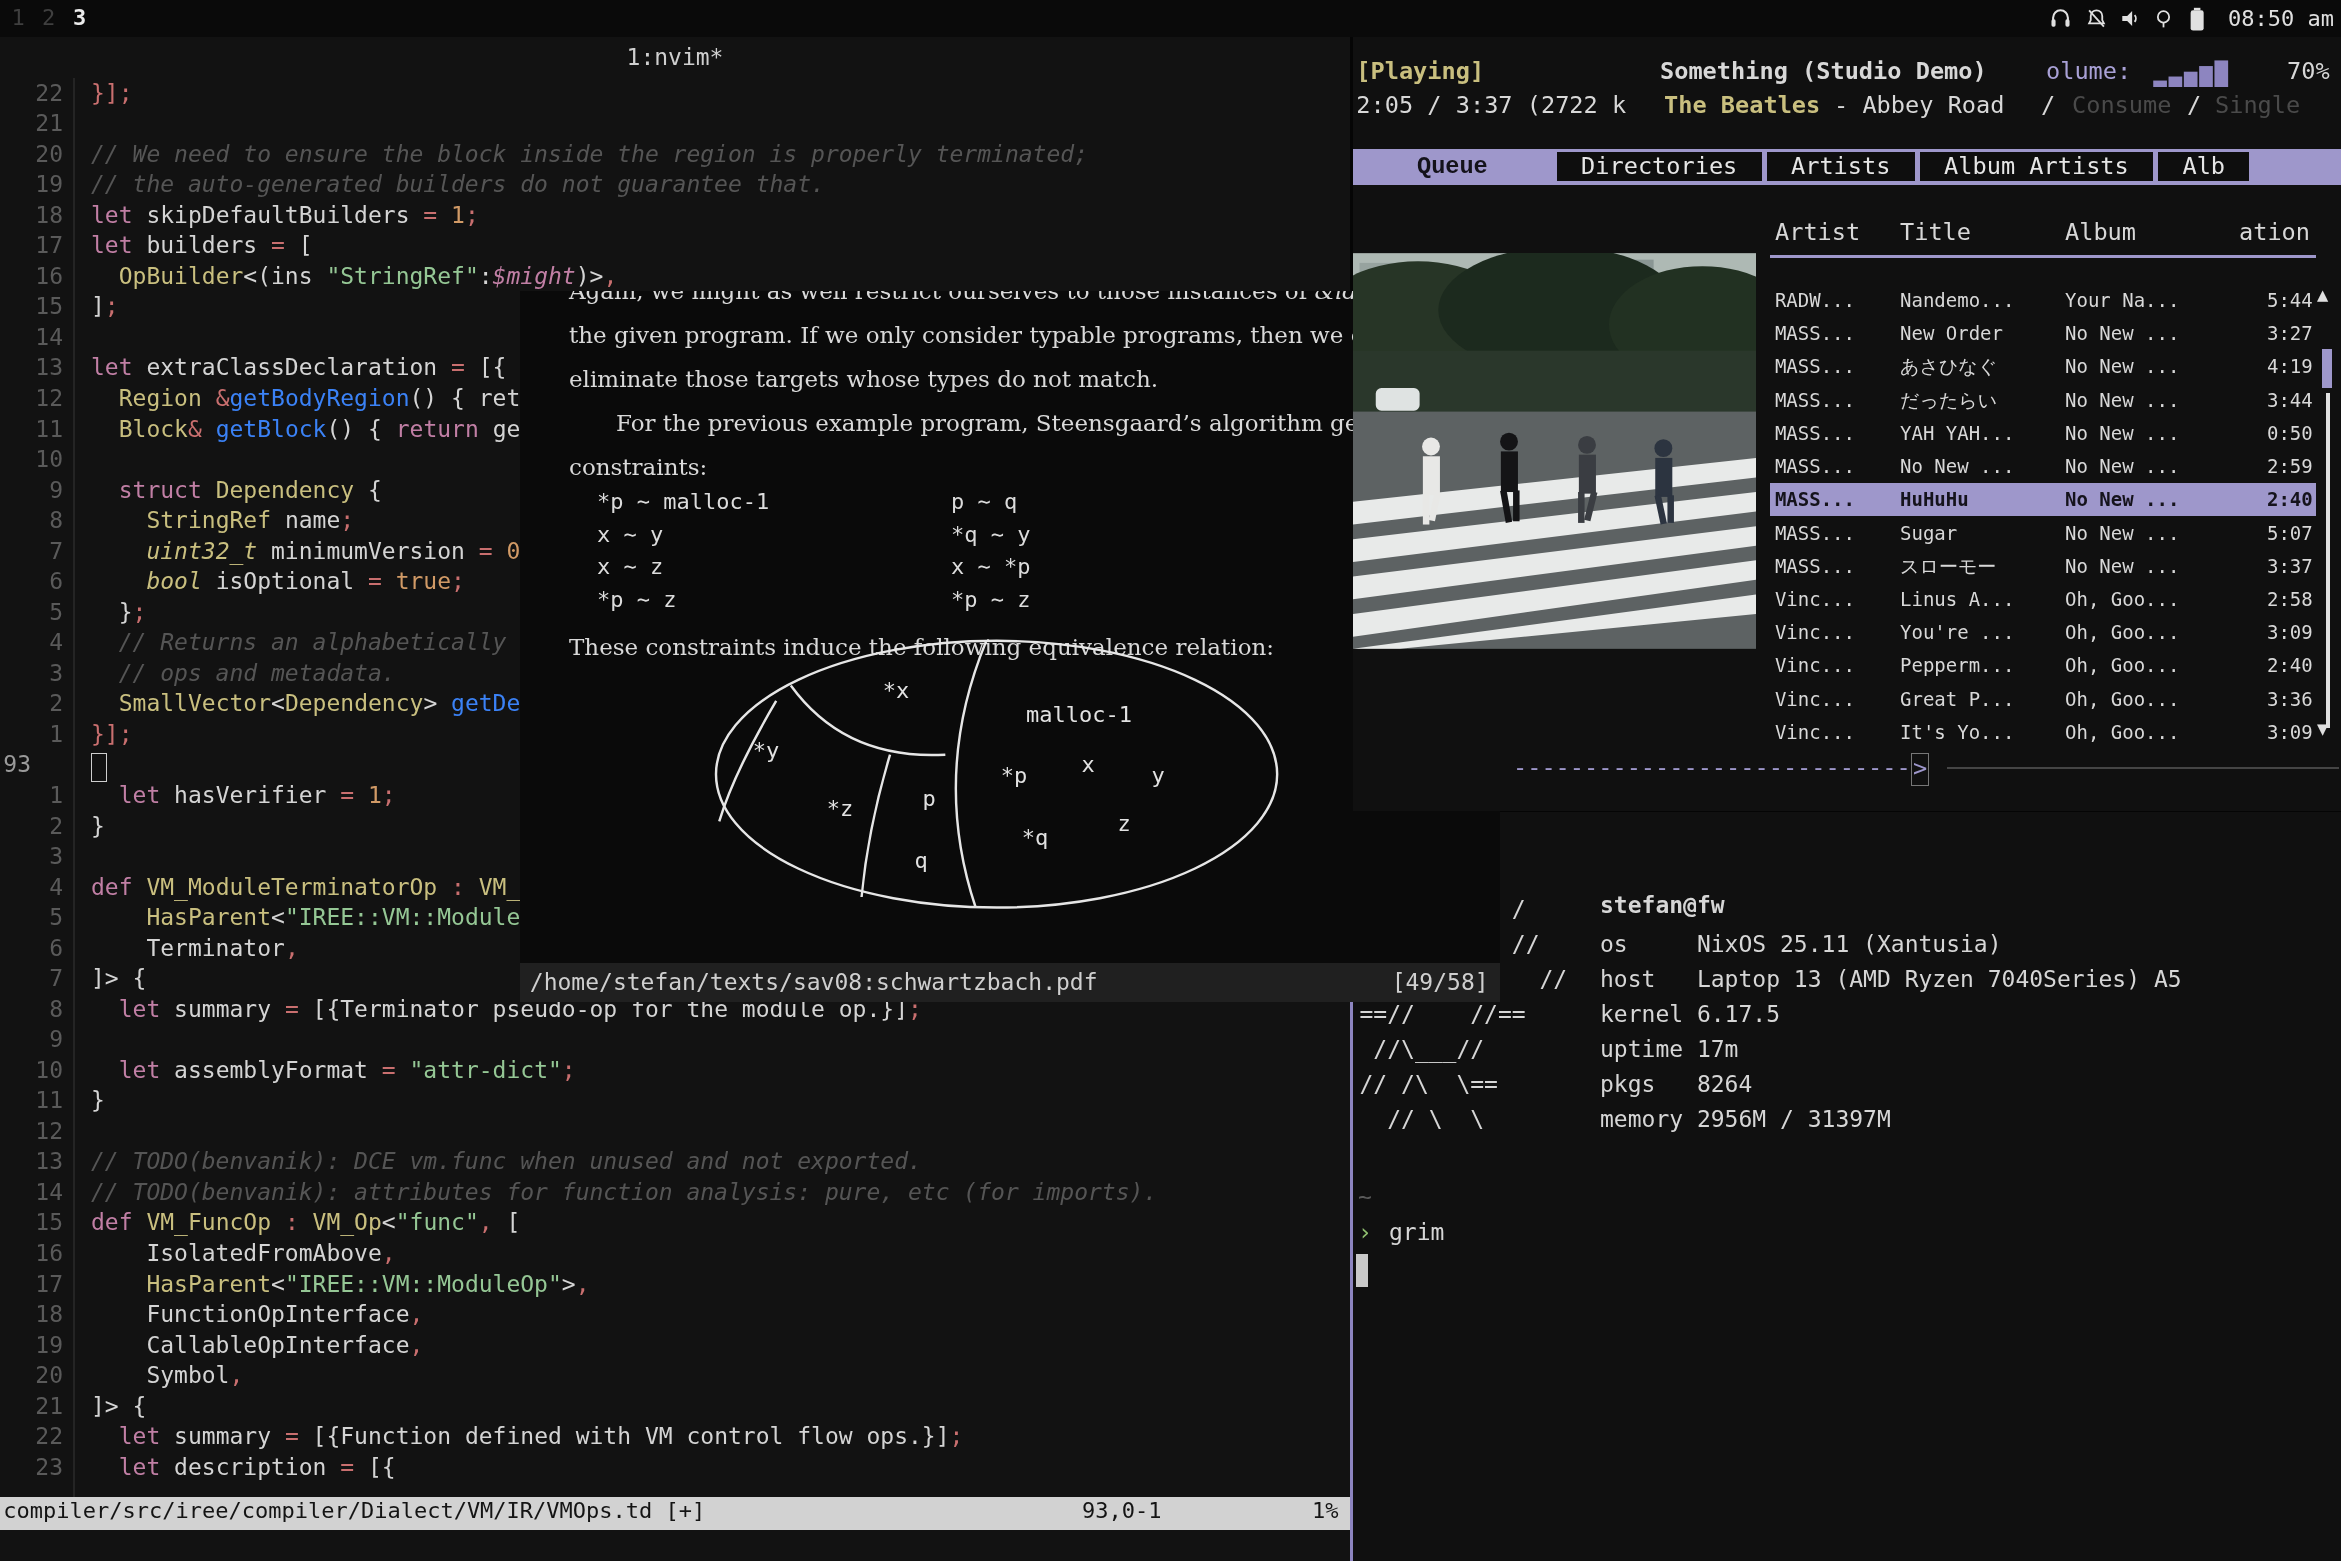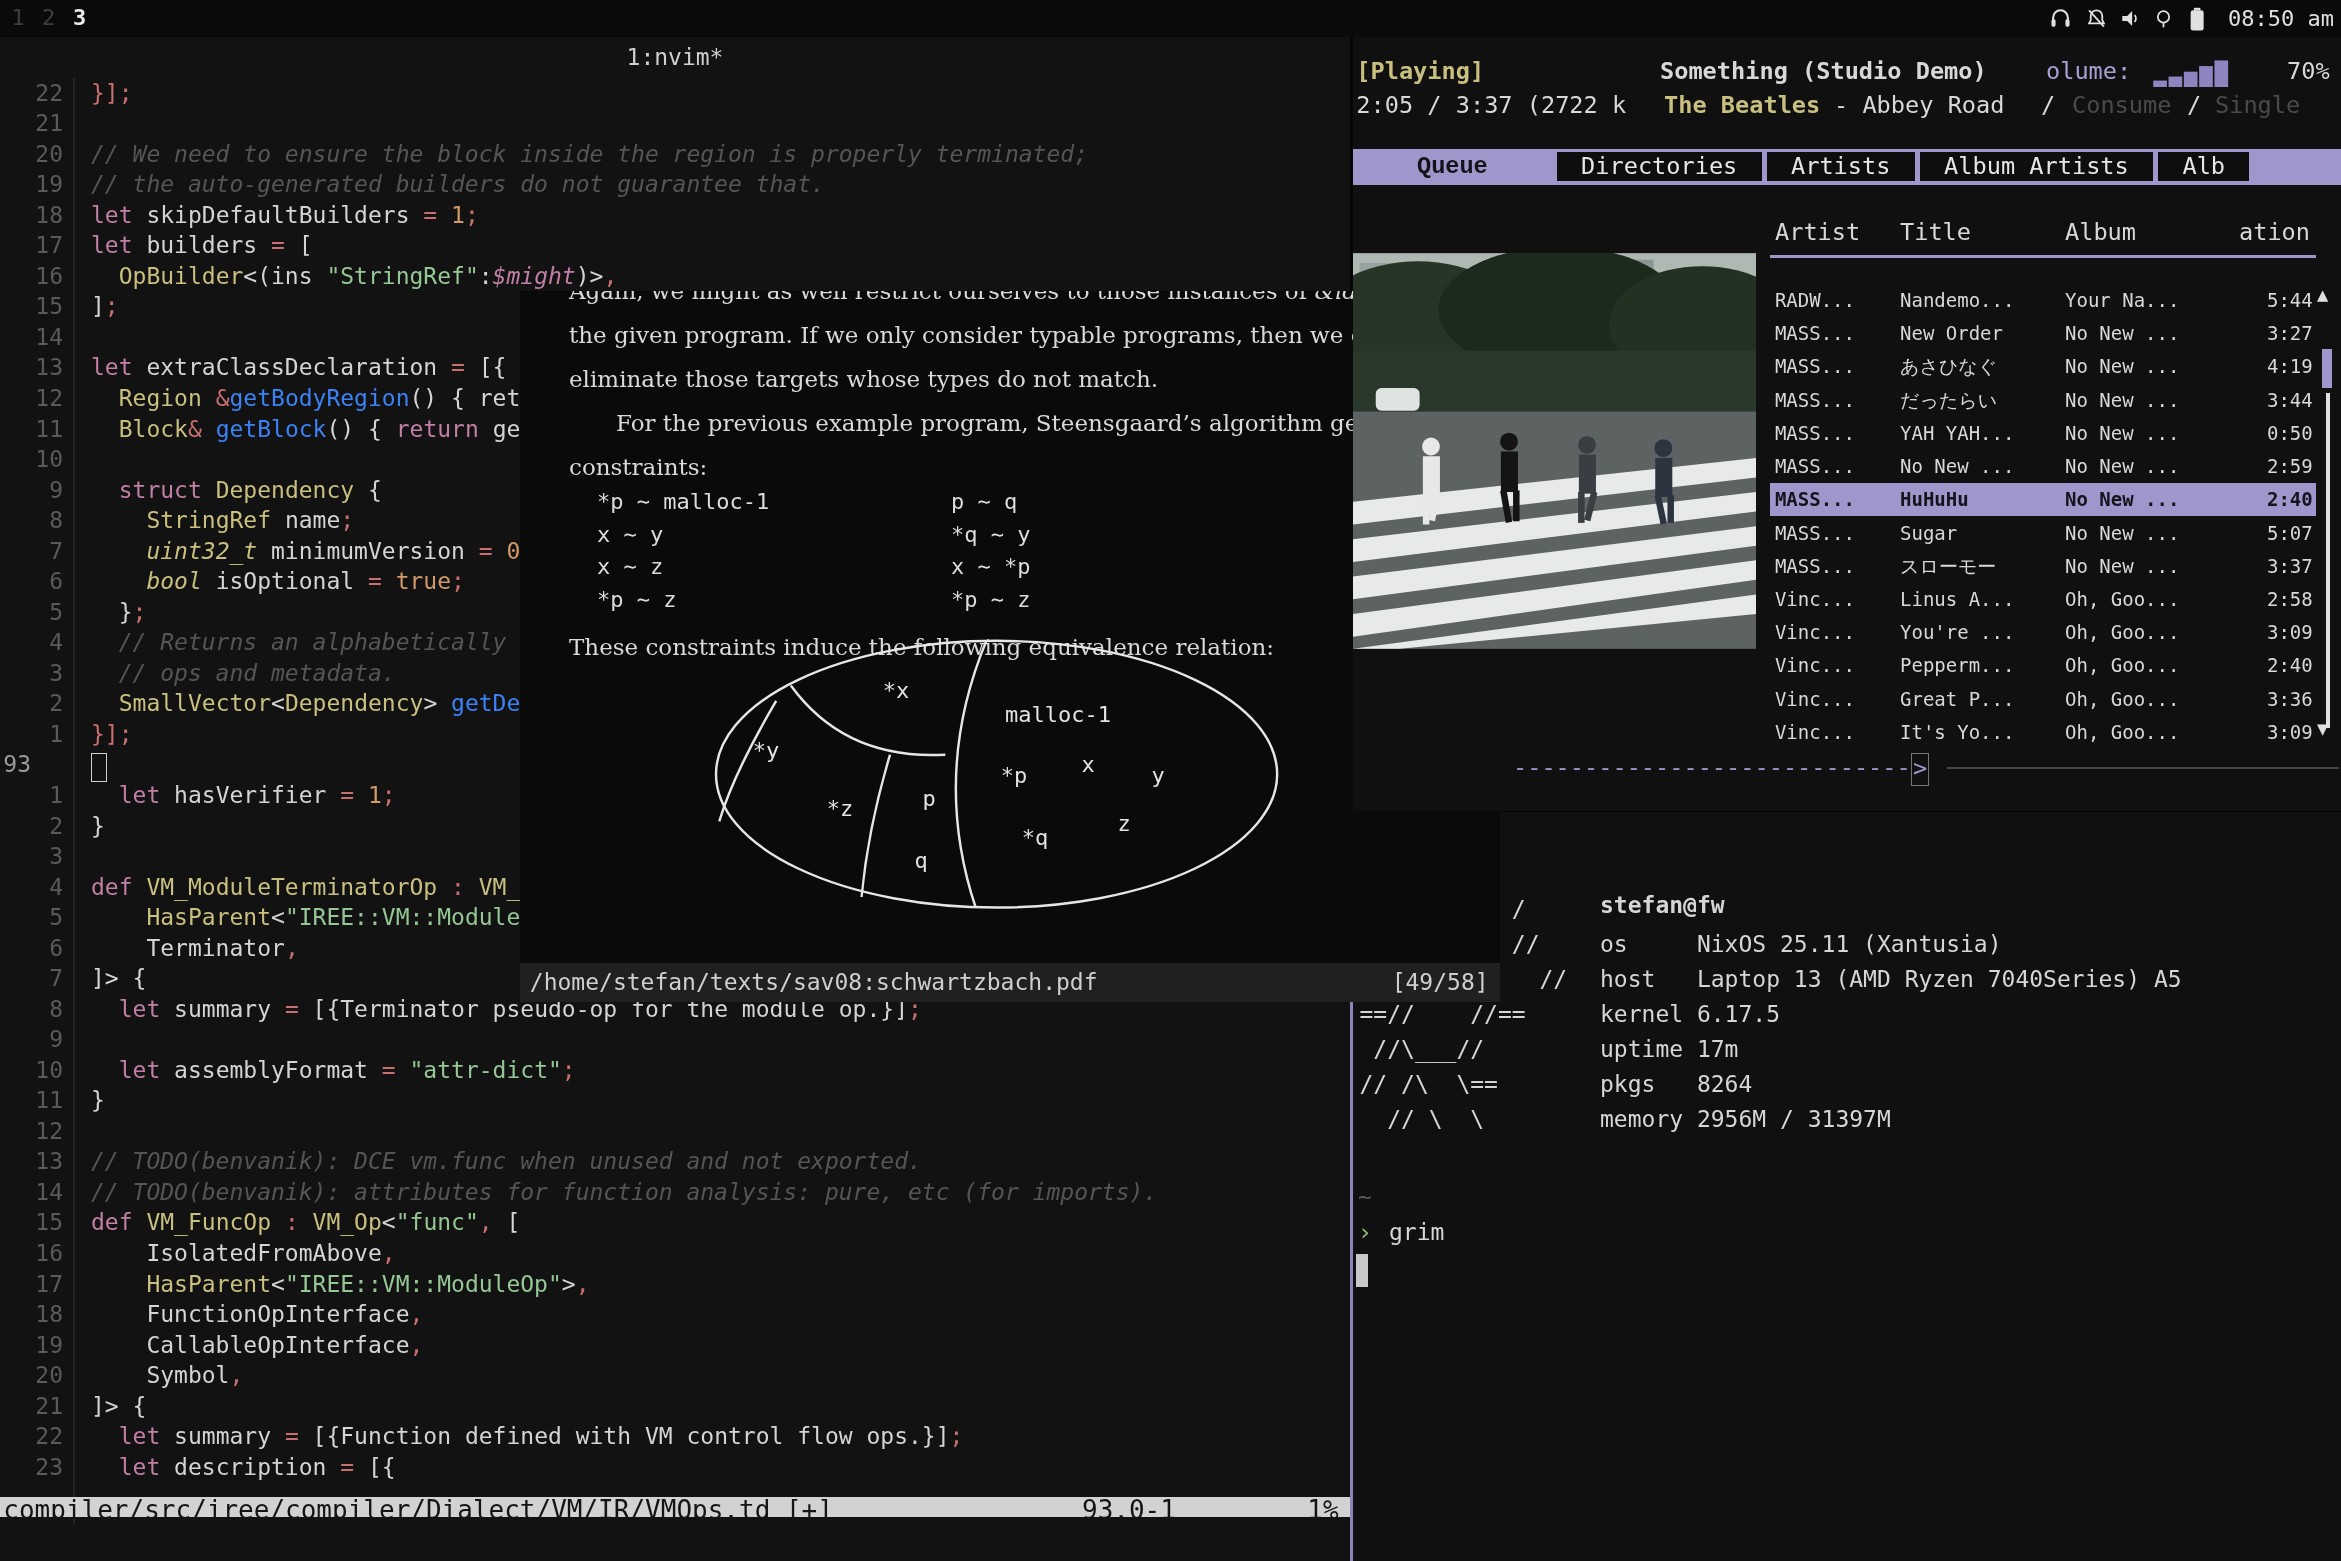--- a/index.html
+++ b/index.html
@@ -17,22 +17,22 @@
   #tab-title{position:absolute;left:0;top:6.5px;width:1350px;text-align:center;font-size:23px;color:#cfcfcf;}
   #gutter-sep{position:absolute;left:73px;top:41px;width:1.6px;height:1447px;background:#242424;}
   .cl{position:absolute;left:0;height:31px;font-size:23px;line-height:30px;white-space:pre;}
   .ln{display:inline-block;width:63px;text-align:right;padding-right:28px;color:#5a5a5a;}
   .ln.cur{text-align:left;padding-left:3.3px;width:86px;padding-right:1.6px;color:#9a9a9a;}
   .tk-k{color:#c17fa5}.tk-t{color:#c9bf7f}.tk-ti{color:#c9bf7f;font-style:italic}
   .tk-s{color:#95c795}.tk-n{color:#d19a66}.tk-p{color:#c96f6f}
   .tk-c{color:#555;font-style:italic}.tk-w{color:#d4d4d4}.tk-f{color:#3b82f6}
   .tk-v{color:#c17fa5;font-style:italic}
   #nvim-cursor{position:absolute;left:91px;top:716px;width:14px;height:27px;border:1.6px solid #cfcfcf;}
-  #statusline{position:absolute;left:0;top:1460px;width:1350px;height:20px;background:#d2d2d2;color:#141414;
-              font-size:26px;line-height:27px;}
+  #statusline{position:absolute;left:0;top:1460px;width:1350px;height:33px;background:#d2d2d2;color:#141414;
+              font-size:22px;line-height:27px;}
   #sl-file{position:absolute;left:3.3px;}
   #sl-pos{position:absolute;left:1082px;}
   #sl-pct{position:absolute;right:11.4px;}
   
   #pdf{left:520px;top:291px;width:980px;height:711px;background:#0a0a0a;z-index:20;overflow:hidden;}
   .pline{position:absolute;font-family:"DejaVu Serif",serif;font-size:23px;color:#d9d9d9;white-space:pre;}
   .pt-i{font-style:italic;}
   .crow{position:absolute;font-size:22px;color:#dcdcdc;white-space:pre;}
   .crow .c2{position:absolute;left:354px;}
   .vlabel{position:absolute;font-size:22px;color:#e2e2e2;transform:translate(-50%,-50%);white-space:pre;}
@@ -181,21 +181,21 @@
       <path d="M 333,485 Q 400,577 523,570" fill="none" stroke="#e6e6e6" stroke-width="3"></path>
       <path d="M 315,504 Q 263,592 245,652" fill="none" stroke="#e6e6e6" stroke-width="3"></path>
       <path d="M 455,570 Q 428,660 420,745" fill="none" stroke="#e6e6e6" stroke-width="3"></path>
     </svg>
     <div id="diagram-labels">
         <span class="vlabel" style="left: 376px; top: 399px;">*x</span>
         <span class="vlabel" style="left: 246px; top: 459px;">*y</span>
         <span class="vlabel" style="left: 320px; top: 517px;">*z</span>
         <span class="vlabel" style="left: 409px; top: 507px;">p</span>
         <span class="vlabel" style="left: 401px; top: 569px;">q</span>
-        <span class="vlabel" style="left: 538px; top: 423px;">malloc-1</span>
+        <span class="vlabel" style="left: 559px; top: 423px;">malloc-1</span>
         <span class="vlabel" style="left: 494px; top: 484px;">*p</span>
         <span class="vlabel" style="left: 568px; top: 473px;">x</span>
         <span class="vlabel" style="left: 638px; top: 484px;">y</span>
         <span class="vlabel" style="left: 515px; top: 546px;">*q</span>
         <span class="vlabel" style="left: 604px; top: 532px;">z</span>
       </div>
     <div id="pdfbar">
       <span class="path">/home/stefan/texts/sav08:schwartzbach.pdf</span>
       <span class="page">[49/58]</span>
     </div>

